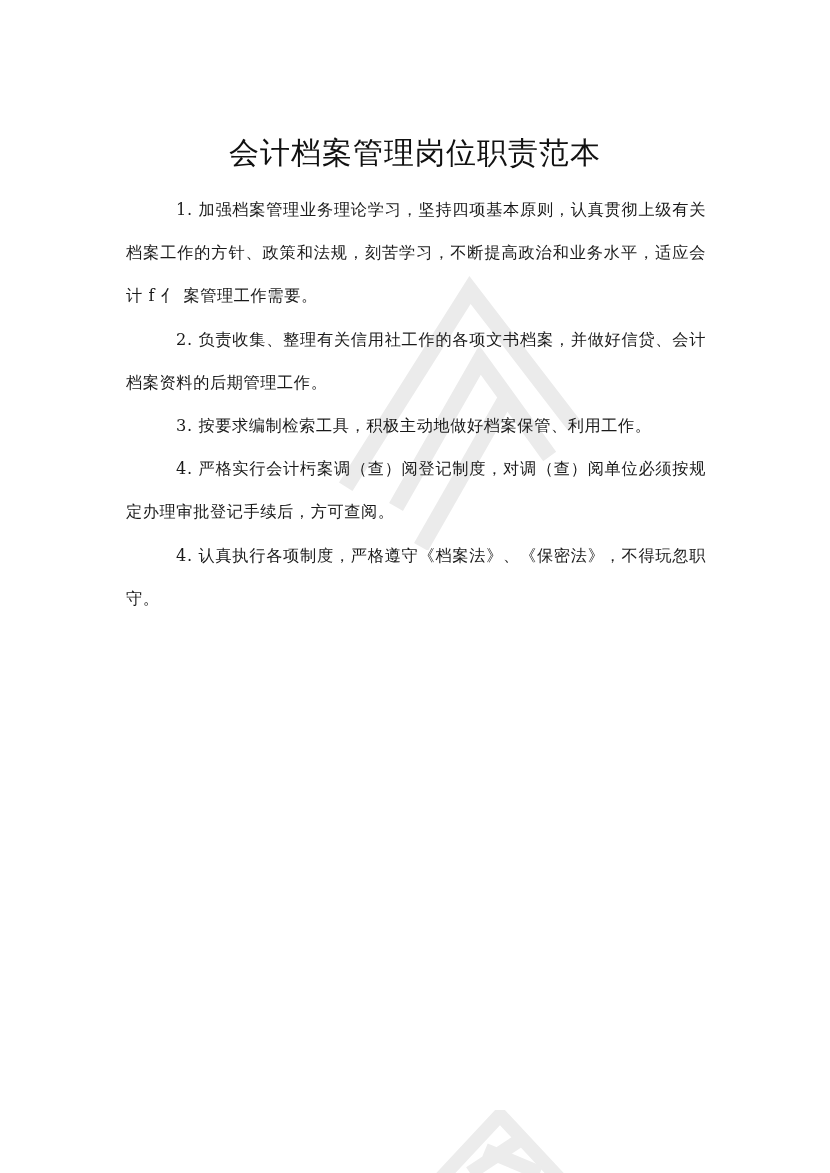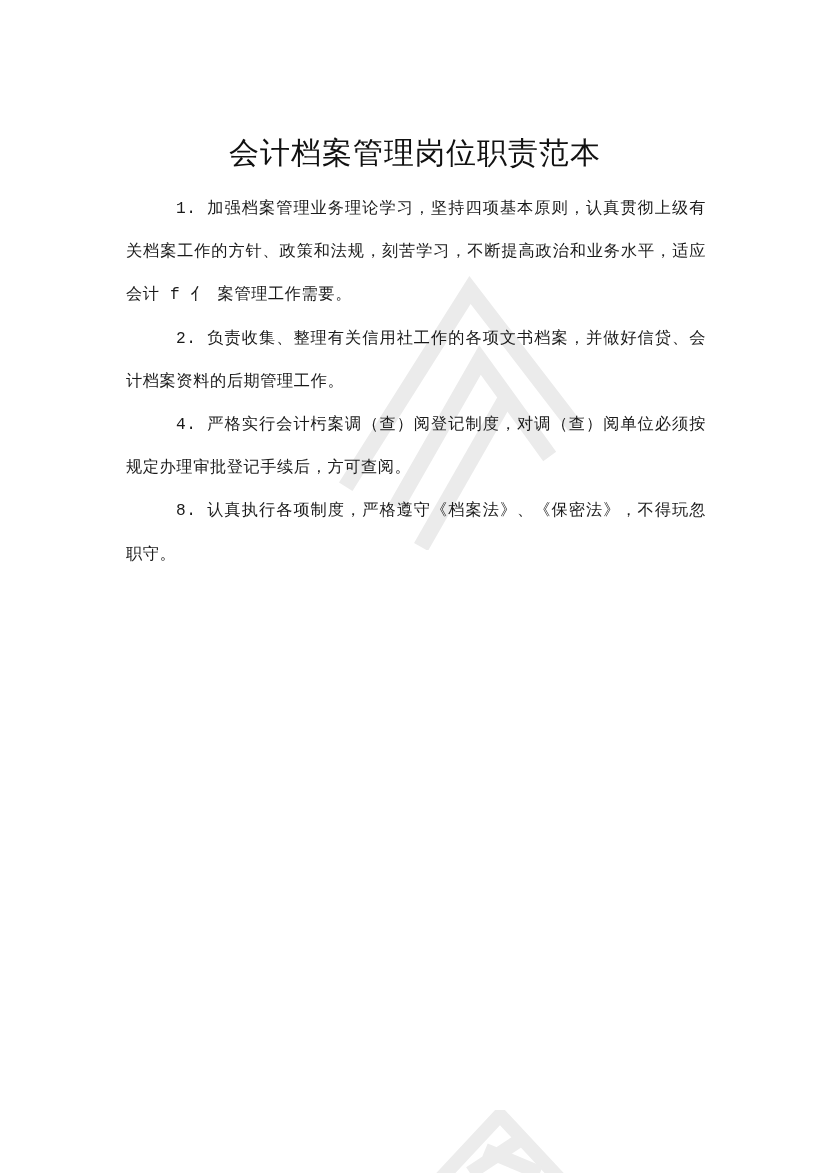--- a/index.html
+++ b/index.html
@@ -1,18 +1,18 @@
 <!DOCTYPE html>
 <html><head>
 <meta charset="utf-8">
 <style>
   html, body { margin: 0; padding: 0; background: #ffffff; }
   body { width: 830px; height: 1173px; position: relative; overflow: hidden;
          font-family: "DejaVu Serif", "Liberation Serif", serif; color: #1a1a1a; }
-  .page { position: absolute; left: 0; top: 0; width: 830px; height: 1173px; background: #fff; font-family: Liberation Mono, monospace; }
+  .page { position: absolute; left: 0; top: 0; width: 830px; height: 1173px; background: #fff; }
   .watermark { position: absolute; pointer-events: none; }
   .title { position: absolute; left: 0; width: 830px; top: 113px; text-align: center;
            font-size: 30px; letter-spacing: 1px; font-weight: normal; color: #111; }
   .body-text { position: absolute; left: 126px; top: 188px; width: 580px; }
   .para { font-size: 16.2px; line-height: 43.2px; text-indent: 50px; margin: 0;
           text-align: justify; text-align-last: left; letter-spacing: 0.6px; }
 </style>
 </head>
 <body>
 
@@ -32,17 +32,18 @@
       <line x1="50" y1="63" x2="100" y2="30"></line>
       <line x1="65" y1="40" x2="120" y2="63"></line>
     </g>
   </svg>
 
   <h1 class="title">会计档案管理岗位职责范本</h1>
 
   <div class="body-text">
     <p class="para">1. 加强档案管理业务理论学习，坚持四项基本原则，认真贯彻上级有关档案工作的方针、政策和法规，刻苦学习，不断提高政治和业务水平，适应会计 f 亻 案管理工作需要。</p>
     <p class="para">2. 负责收集、整理有关信用社工作的各项文书档案，并做好信贷、会计档案资料的后期管理工作。</p>
+    <p class="para">3. 按要求编制检索工具，积极主动地做好档案保管、利用工作。</p>
     <p class="para">4. 严格实行会计杇案调（查）阅登记制度，对调（查）阅单位必须按规定办理审批登记手续后，方可查阅。</p>
-    <p class="para">8. 认真执行各项制度，严格遵守《档案法》、《保密法》，不得玩忽职守。</p>
+    <p class="para">4. 认真执行各项制度，严格遵守《档案法》、《保密法》，不得玩忽职守。</p>
   </div>
 
 </div>
 
 </body></html>

